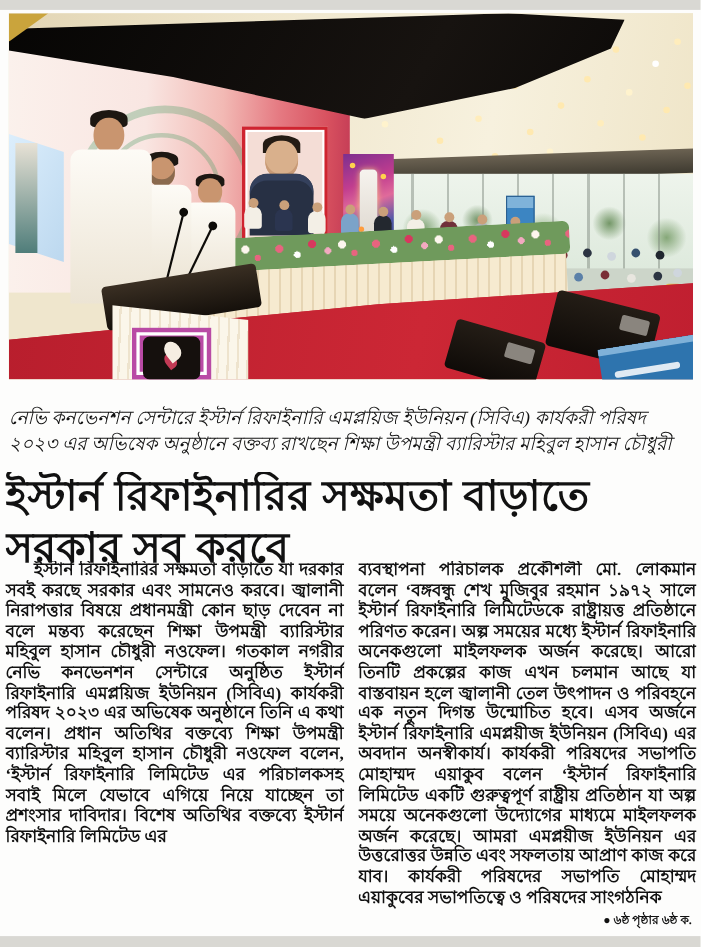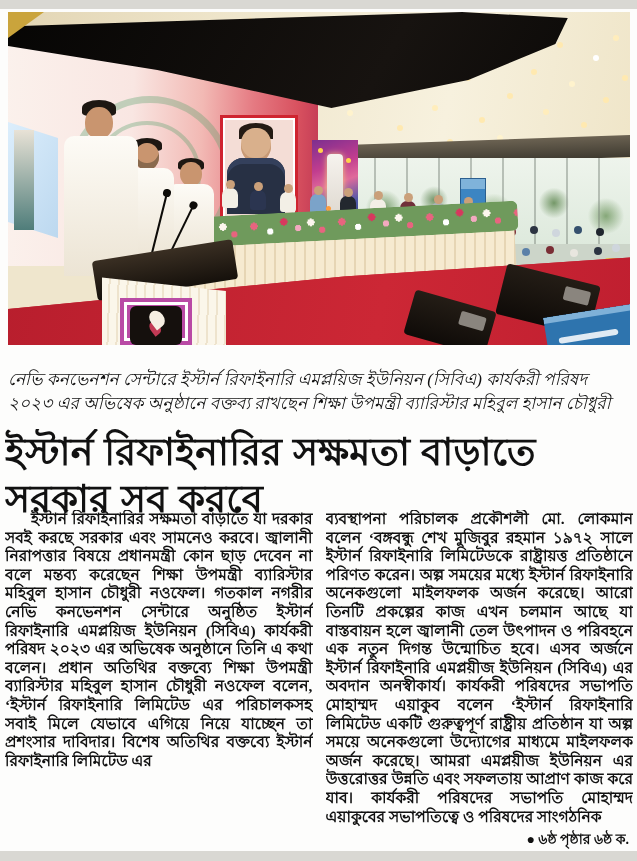--- a/index.html
+++ b/index.html
@@ -129,21 +129,21 @@
     font-style:italic;font-size:17px;line-height:1.4;text-align:left;}
   .headline{left:5px;top:404px;width:628px;height:100px;overflow:hidden;
     font-family:"Liberation Sans","DejaVu Sans",sans-serif;
     font-weight:bold;font-size:38px;line-height:1.22;letter-spacing:.2px;}
   .columns{left:5px;top:510px;width:628px;height:340px;display:flex;gap:13px;overflow:hidden;}
   .col{width:308px;overflow:hidden;}
   .subhead{font-family:"Liberation Sans","DejaVu Sans",sans-serif;
     font-weight:bold;font-size:20px;line-height:1.3;margin:0 0 10px 0;}
   .body-text{font-size:15.5px;line-height:18.6px;text-align:justify;margin:0;font-weight:bold;}
   .body-text.indent{text-indent:26px;}
-  .cont{font-weight:bold;font-size:14px;text-align:right;margin:2px 4px 0 0;}
+  .cont{font-weight:bold;font-size:11px;text-align:right;margin:2px 4px 0 0;}
 </style>
 </head>
 <body>
 
 <div class="abs strip top"></div>
 
 <figure class="abs photo" style="margin:0;">
   <div class="abs ceiling"></div>
   <div class="abs lights"></div>
   <div class="abs cove-band"></div>

